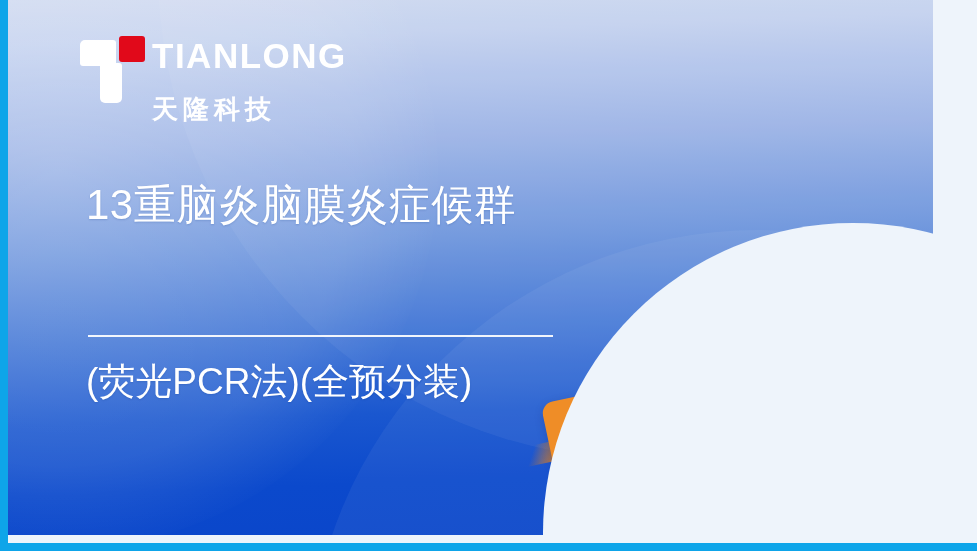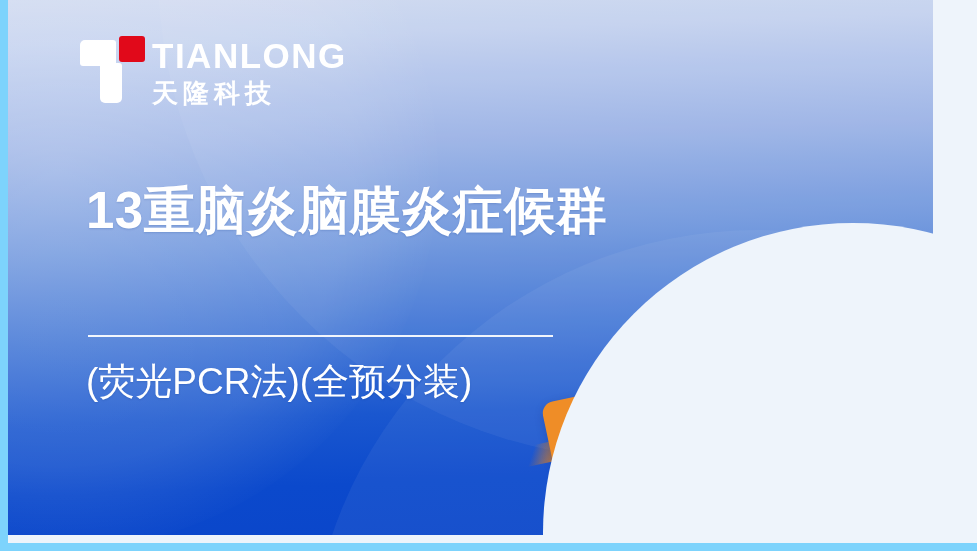--- a/index.html
+++ b/index.html
@@ -10,21 +10,21 @@
   }
   body {
     font-family: "Liberation Sans", "DejaVu Sans", sans-serif;
   }
 
   .banner {
     position: relative;
     width: 977px;
     height: 551px;
     overflow: hidden;
-    background: #7dd3fc;
+    background: #0ea5e9;
   }
 
   
   .panel {
     position: absolute;
     left: 8px;
     top: 0px;
     width: 969px;
     height: 543px;
     overflow: hidden;
@@ -152,34 +152,34 @@
     letter-spacing: 1.5px;
     line-height: 1.0;
     white-space: nowrap;
   }
   .logo-cn {
     color: #ffffff;
     font-size: 26px;
     font-weight: bold;
     letter-spacing: 5px;
     line-height: 1.25;
-    margin-top: 4px;
+    margin-top: 20px;
     white-space: nowrap;
   }
 
   
   .headline {
     position: absolute;
     left: 78px;
     top: 178px;
     color: #ffffff;
   }
   .headline-line {
-    font-size: 51px;
-    font-weight: bold;
+    font-size: 42px;
+    font-weight: normal;
     line-height: 1.28;
     letter-spacing: 0.5px;
     white-space: nowrap;
     text-shadow: 0 1px 2px rgba(8,48,130,0.18);
   }
 
   .divider {
     position: absolute;
     left: 80px;
     top: 335px;

